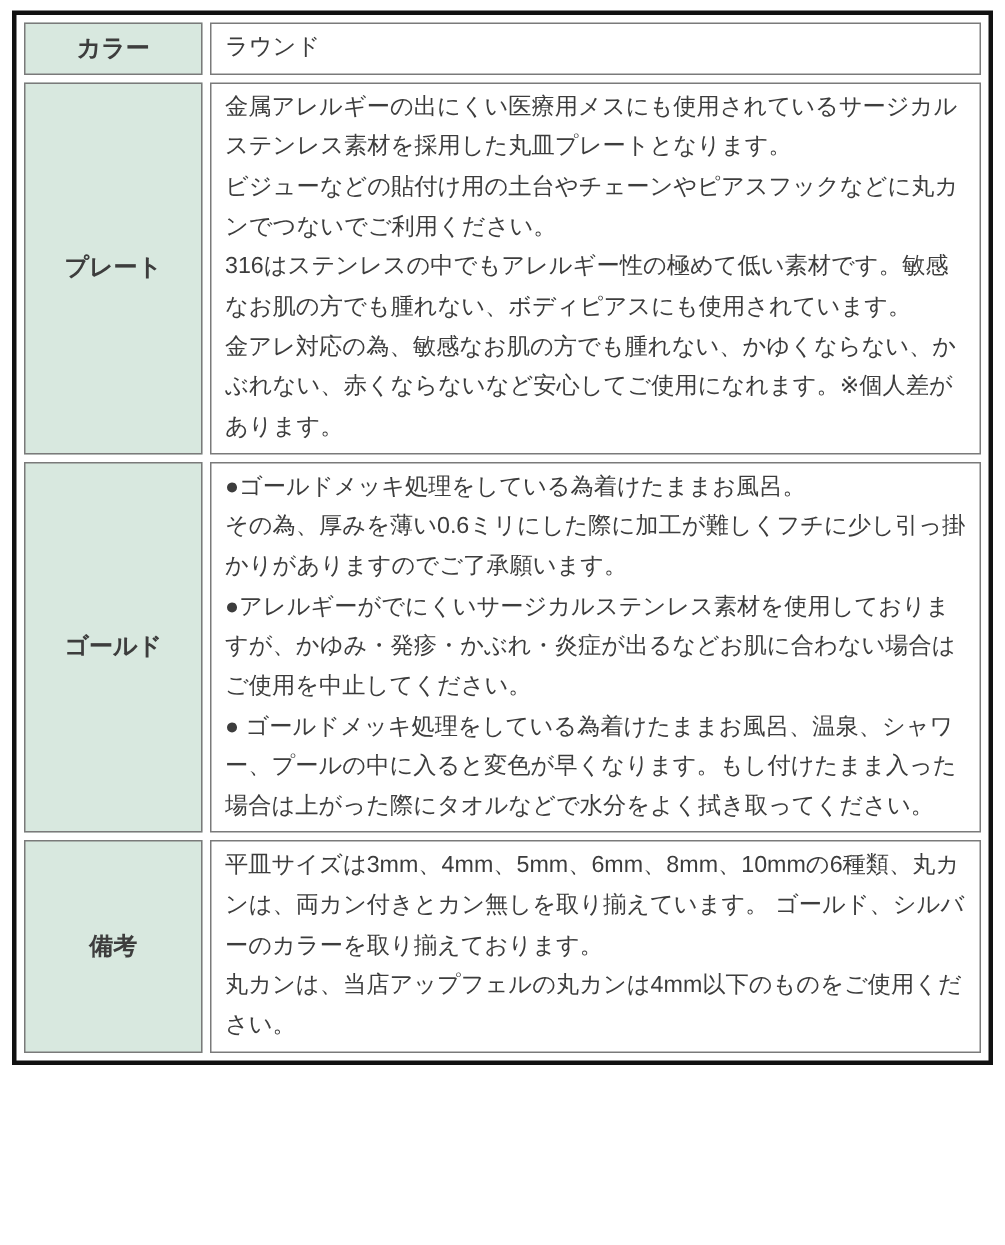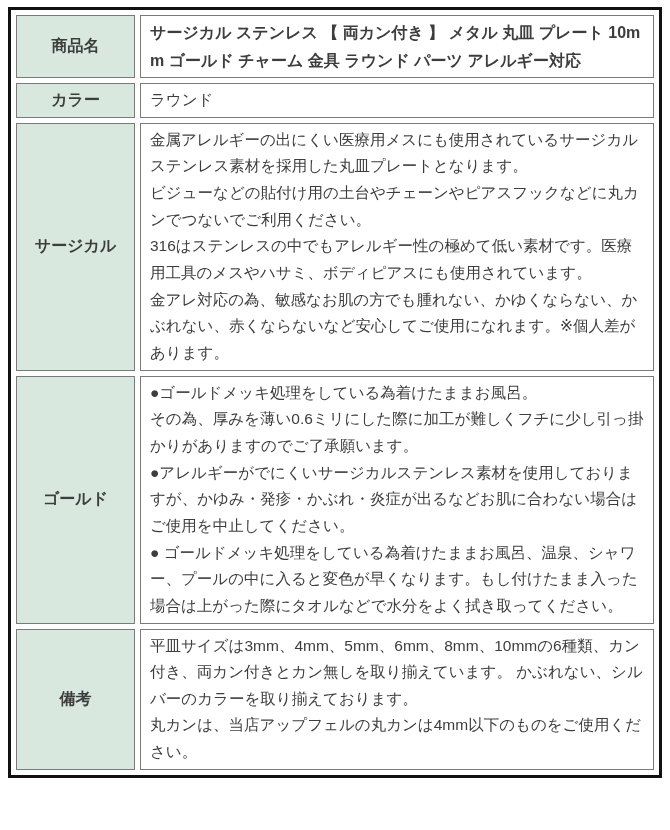--- a/index.html
+++ b/index.html
@@ -50,51 +50,45 @@
   table.spec td.bold{font-weight:bold;font-size:16px;}
   .spec-line{margin:0;padding:0;}
 </style>
 </head>
 <body>
 
 <div class="page">
   <table class="spec">
     <tbody>
         <tr>
-          <th>商品名</th>
-          <td class="bold">
-            <div class="spec-line">サージカル ステンレス 【 両カン付き 】 メタル 丸皿 プレート 10mm ゴールド チャーム 金具 ラウンド パーツ アレルギー対応</div>
-          </td>
-        </tr>
-        <tr>
           <th>カラー</th>
           <td>
             <div class="spec-line">ラウンド</div>
           </td>
         </tr>
         <tr>
-          <th>サージカル</th>
+          <th>プレート</th>
           <td>
             <div class="spec-line">金属アレルギーの出にくい医療用メスにも使用されているサージカルステンレス素材を採用した丸皿プレートとなります。</div>
             <div class="spec-line">ビジューなどの貼付け用の土台やチェーンやピアスフックなどに丸カンでつないでご利用ください。</div>
-            <div class="spec-line">316はステンレスの中でもアレルギー性の極めて低い素材です。医療用工具のメスやハサミ、ボディピアスにも使用されています。</div>
+            <div class="spec-line">316はステンレスの中でもアレルギー性の極めて低い素材です。敏感なお肌の方でも腫れない、ボディピアスにも使用されています。</div>
             <div class="spec-line">金アレ対応の為、敏感なお肌の方でも腫れない、かゆくならない、かぶれない、赤くならないなど安心してご使用になれます。※個人差があります。</div>
           </td>
         </tr>
         <tr>
           <th>ゴールド</th>
           <td>
             <div class="spec-line">●ゴールドメッキ処理をしている為着けたままお風呂。</div>
             <div class="spec-line">その為、厚みを薄い0.6ミリにした際に加工が難しくフチに少し引っ掛かりがありますのでご了承願います。</div>
             <div class="spec-line">●アレルギーがでにくいサージカルステンレス素材を使用しておりますが、かゆみ・発疹・かぶれ・炎症が出るなどお肌に合わない場合はご使用を中止してください。</div>
             <div class="spec-line">● ゴールドメッキ処理をしている為着けたままお風呂、温泉、シャワー、プールの中に入ると変色が早くなります。もし付けたまま入った場合は上がった際にタオルなどで水分をよく拭き取ってください。</div>
           </td>
         </tr>
         <tr>
           <th>備考</th>
           <td>
-            <div class="spec-line">平皿サイズは3mm、4mm、5mm、6mm、8mm、10mmの6種類、カン付き、両カン付きとカン無しを取り揃えています。 かぶれない、シルバーのカラーを取り揃えております。</div>
+            <div class="spec-line">平皿サイズは3mm、4mm、5mm、6mm、8mm、10mmの6種類、丸カンは、両カン付きとカン無しを取り揃えています。 ゴールド、シルバーのカラーを取り揃えております。</div>
             <div class="spec-line">丸カンは、当店アップフェルの丸カンは4mm以下のものをご使用ください。</div>
           </td>
         </tr>
       </tbody>
   </table>
 </div>
 
 </body></html>

